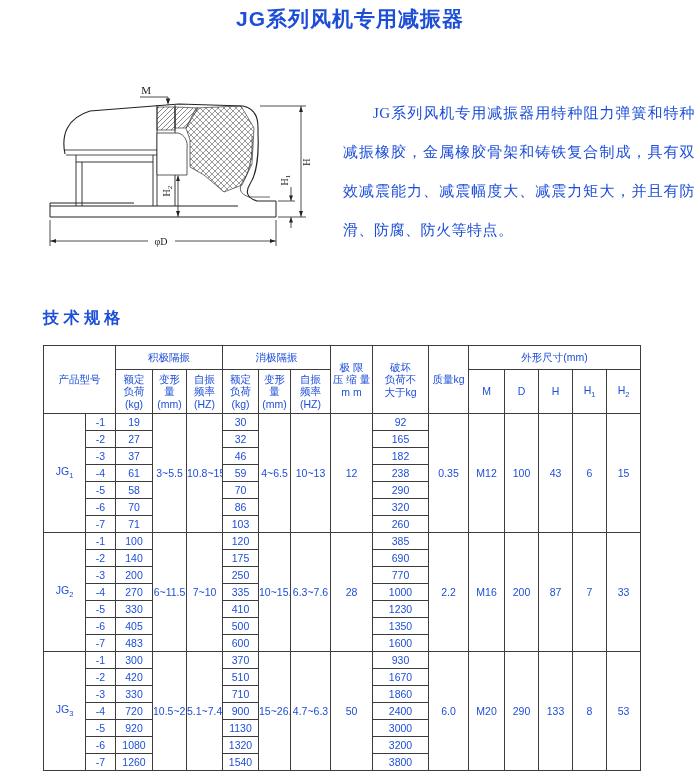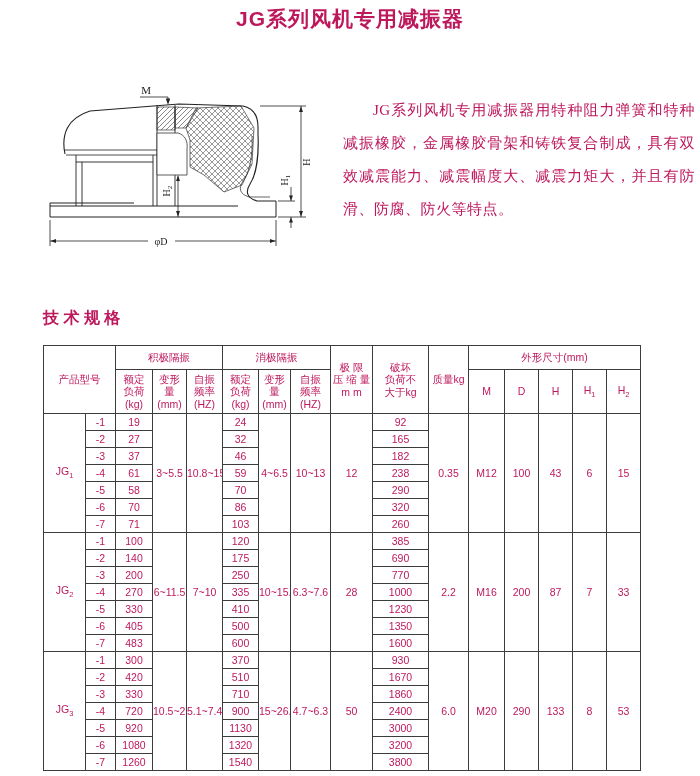--- a/index.html
+++ b/index.html
@@ -1,21 +1,21 @@
 <!DOCTYPE html>
 <html><head>
 <meta charset="utf-8">
 <style>
   html,body{margin:0;padding:0;background:#fff;}
-  .page{position:relative;width:700px;height:776px;background:#fff;color:#be185d;
+  .page{position:relative;width:700px;height:776px;background:#fff;color:#1d4ed8;
         font-family:"Liberation Serif", serif;overflow:hidden;}
   .main-title{position:absolute;top:5px;left:0;width:700px;text-align:center;
         font-family:"Liberation Sans", sans-serif;font-weight:bold;font-size:21px;letter-spacing:1px;}
   .diagram{position:absolute;left:38px;top:78px;width:302px;height:195px;}
-  .intro{position:absolute;left:343px;top:94px;width:352px;font-size:15px;line-height:33px;
+  .intro{position:absolute;left:343px;top:94px;width:352px;font-size:15px;line-height:39px;
         text-align:justify;text-indent:2em;letter-spacing:0.5px;}
   .table-title{position:absolute;top:308px;left:43px;width:597px;text-align:left;
         font-family:"Liberation Sans", sans-serif;font-weight:bold;font-size:16px;}
   table.spec{position:absolute;top:345px;left:43px;width:597px;border-collapse:collapse;
         table-layout:fixed;font-family:"Liberation Sans", sans-serif;}
   table.spec td,table.spec th{border:1px solid #3c3c3c;text-align:center;vertical-align:middle;
         padding:0;font-weight:normal;font-size:10.5px;line-height:1.15;overflow:hidden;}
   tr.hdr1{height:24px;} tr.hdr2{height:44px;} tr.body{height:17px;}
   .pre{white-space:pre-line;}
   sub{font-size:7.5px;}
@@ -144,21 +144,21 @@
       <th><span>H</span><sub>1</sub></th>
       <th><span>H</span><sub>2</sub></th>
     </tr>
 
     <tr class="body">
       <td rowspan="7"><span>JG</span><sub>1</sub></td>
       <td>-1</td>
       <td>19</td>
       <td rowspan="7">3~5.5</td>
       <td rowspan="7">10.8~15.3</td>
-      <td>24</td>
+      <td>30</td>
       <td rowspan="7">4~6.5</td>
       <td rowspan="7">10~13</td>
       <td rowspan="7">12</td>
       <td>92</td>
       <td rowspan="7">0.35</td>
       <td rowspan="7">M12</td>
       <td rowspan="7">100</td>
       <td rowspan="7">43</td>
       <td rowspan="7">6</td>
       <td rowspan="7">15</td>

